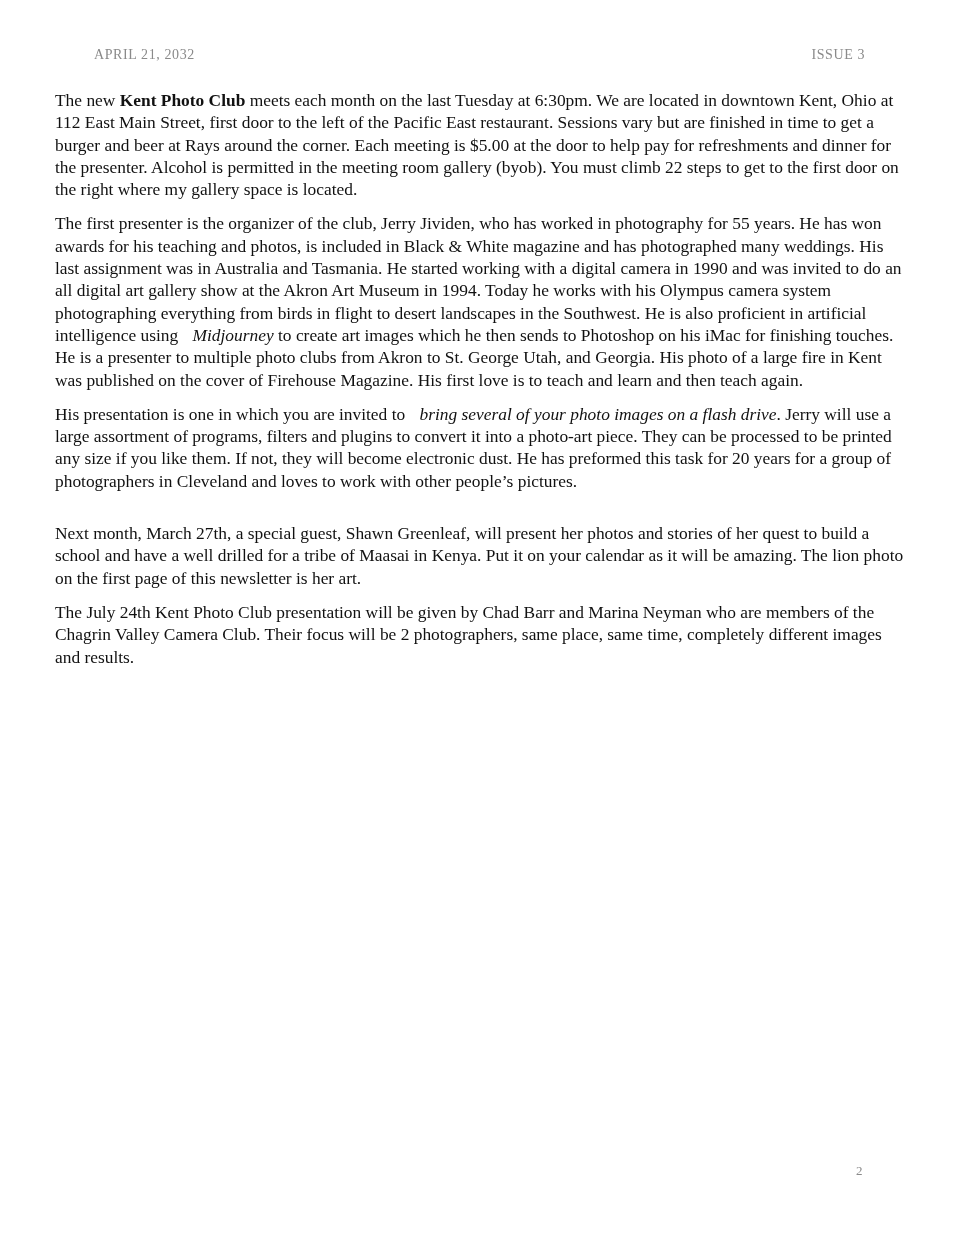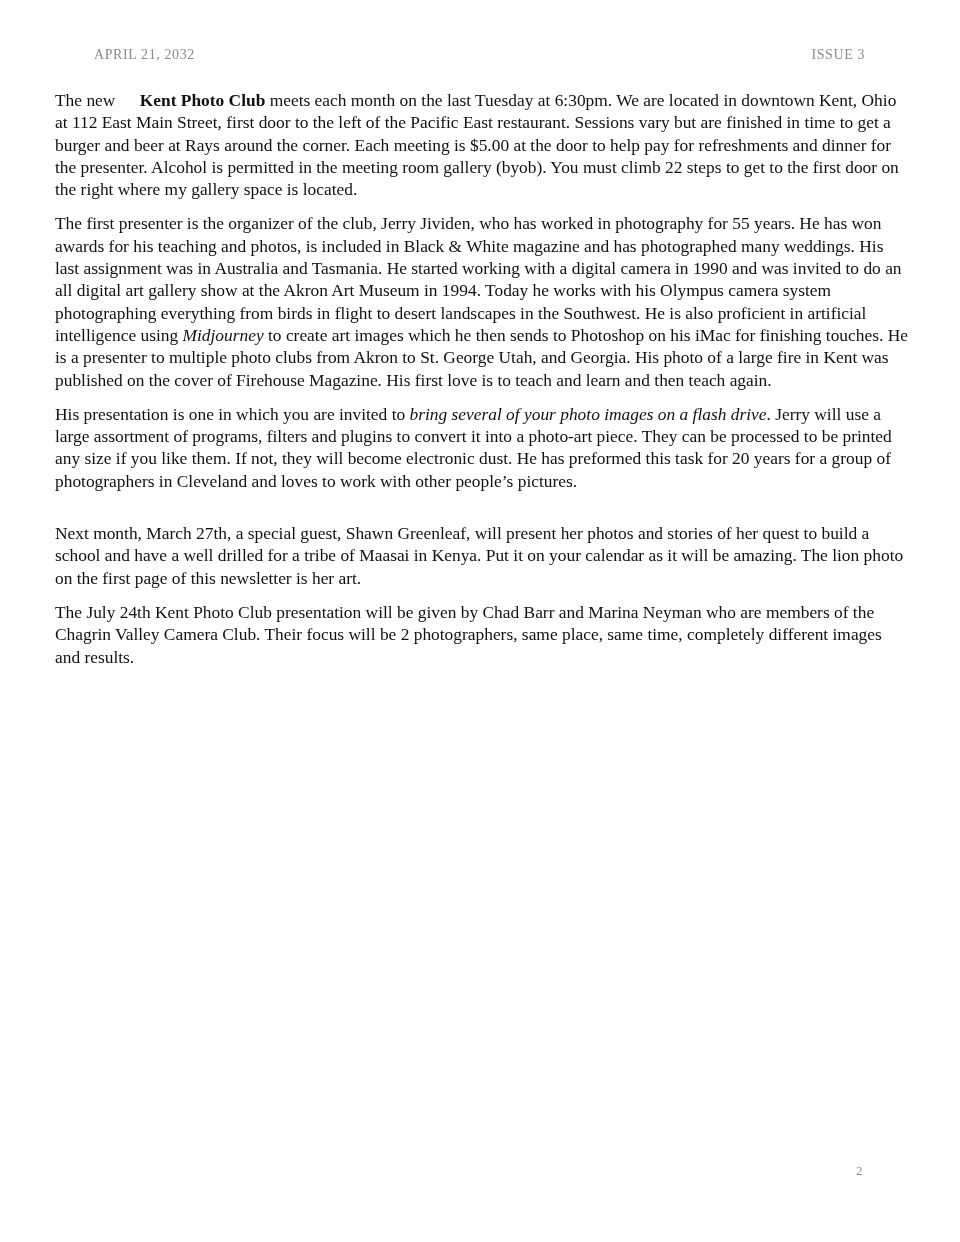--- a/index.html
+++ b/index.html
@@ -35,22 +35,22 @@
     }
     .content p {
       margin: 0;
       font-family: "Liberation Serif", serif;
       font-size: 17.4px;
       line-height: 22.3px;
       color: #111111;
     }
     .p-gap-s { margin-top: 12px !important; }
     .p-gap-l { margin-top: 30px !important; }
-    .bold { font-weight: bold; margin-left: 20px; }
-    .ital { font-style: italic; }
+    .bold { font-weight: bold; }
+    .ital { font-style: italic; margin-left: 10px; }
     .page-number {
       position: absolute;
       top: 1163px;
       left: 856px;
       font-family: "Liberation Serif", serif;
       font-size: 13px;
       color: #8a8a8a;
     }
   </style>
 </head>

